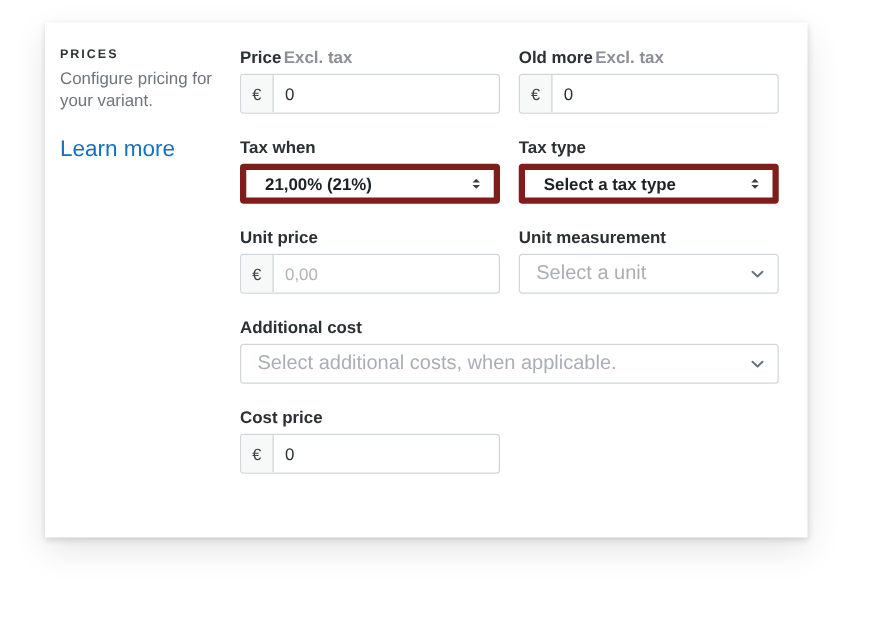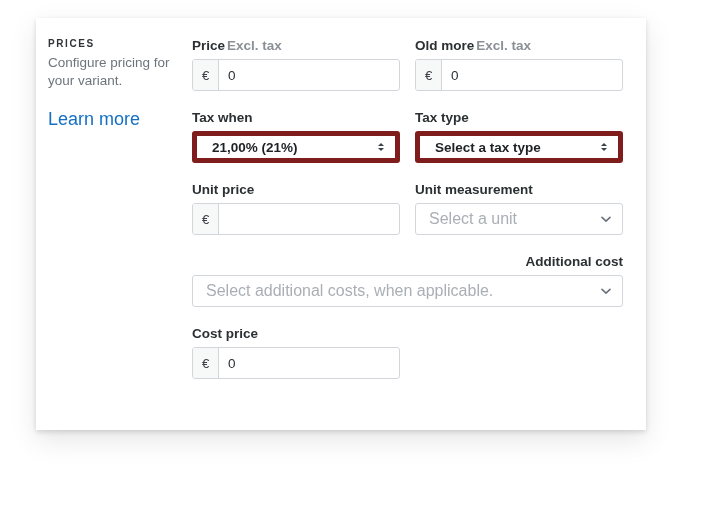--- a/index.html
+++ b/index.html
@@ -60,21 +60,21 @@
     flex: 1 1 auto;
     padding-right: 22px;
   }
   .row {
     display: flex;
     gap: 15px;
     margin-bottom: 19px;
   }
   .row:last-child { margin-bottom: 0; }
   .field { width: 208px; flex: 0 0 208px; }
-  .field.wide { width: 431px; flex: 0 0 431px; text-align: right; }
+  .field.wide { width: 431px; flex: 0 0 431px; }
 
   .label {
     font-size: 13.5px;
     font-weight: bold;
     color: #2b3033;
     margin-bottom: 6px;
     line-height: 15px;
     white-space: nowrap;
   }
   .label .muted {
@@ -235,20 +235,21 @@
               </span>
             </div>
           </div>
         </div>
 
         <div class="row">
           <div class="field">
             <div class="label">Unit price</div>
             <div class="input-group">
               <span class="prefix">€</span>
+              <input class="text-in" type="text" placeholder="0,00" style="">
             </div>
           </div>
 
           <div class="field">
             <div class="label">Unit measurement</div>
             <div class="select-chev">
               <span>Select a unit</span>
               <span class="chev-icon">
                 <svg viewBox="0 0 12 12" width="12" height="12" aria-hidden="true">
                   <path d="M2 4.4 L6 8.2 L10 4.4" fill="none" stroke="#6b7279" stroke-width="1.6" stroke-linecap="round" stroke-linejoin="round"></path>

